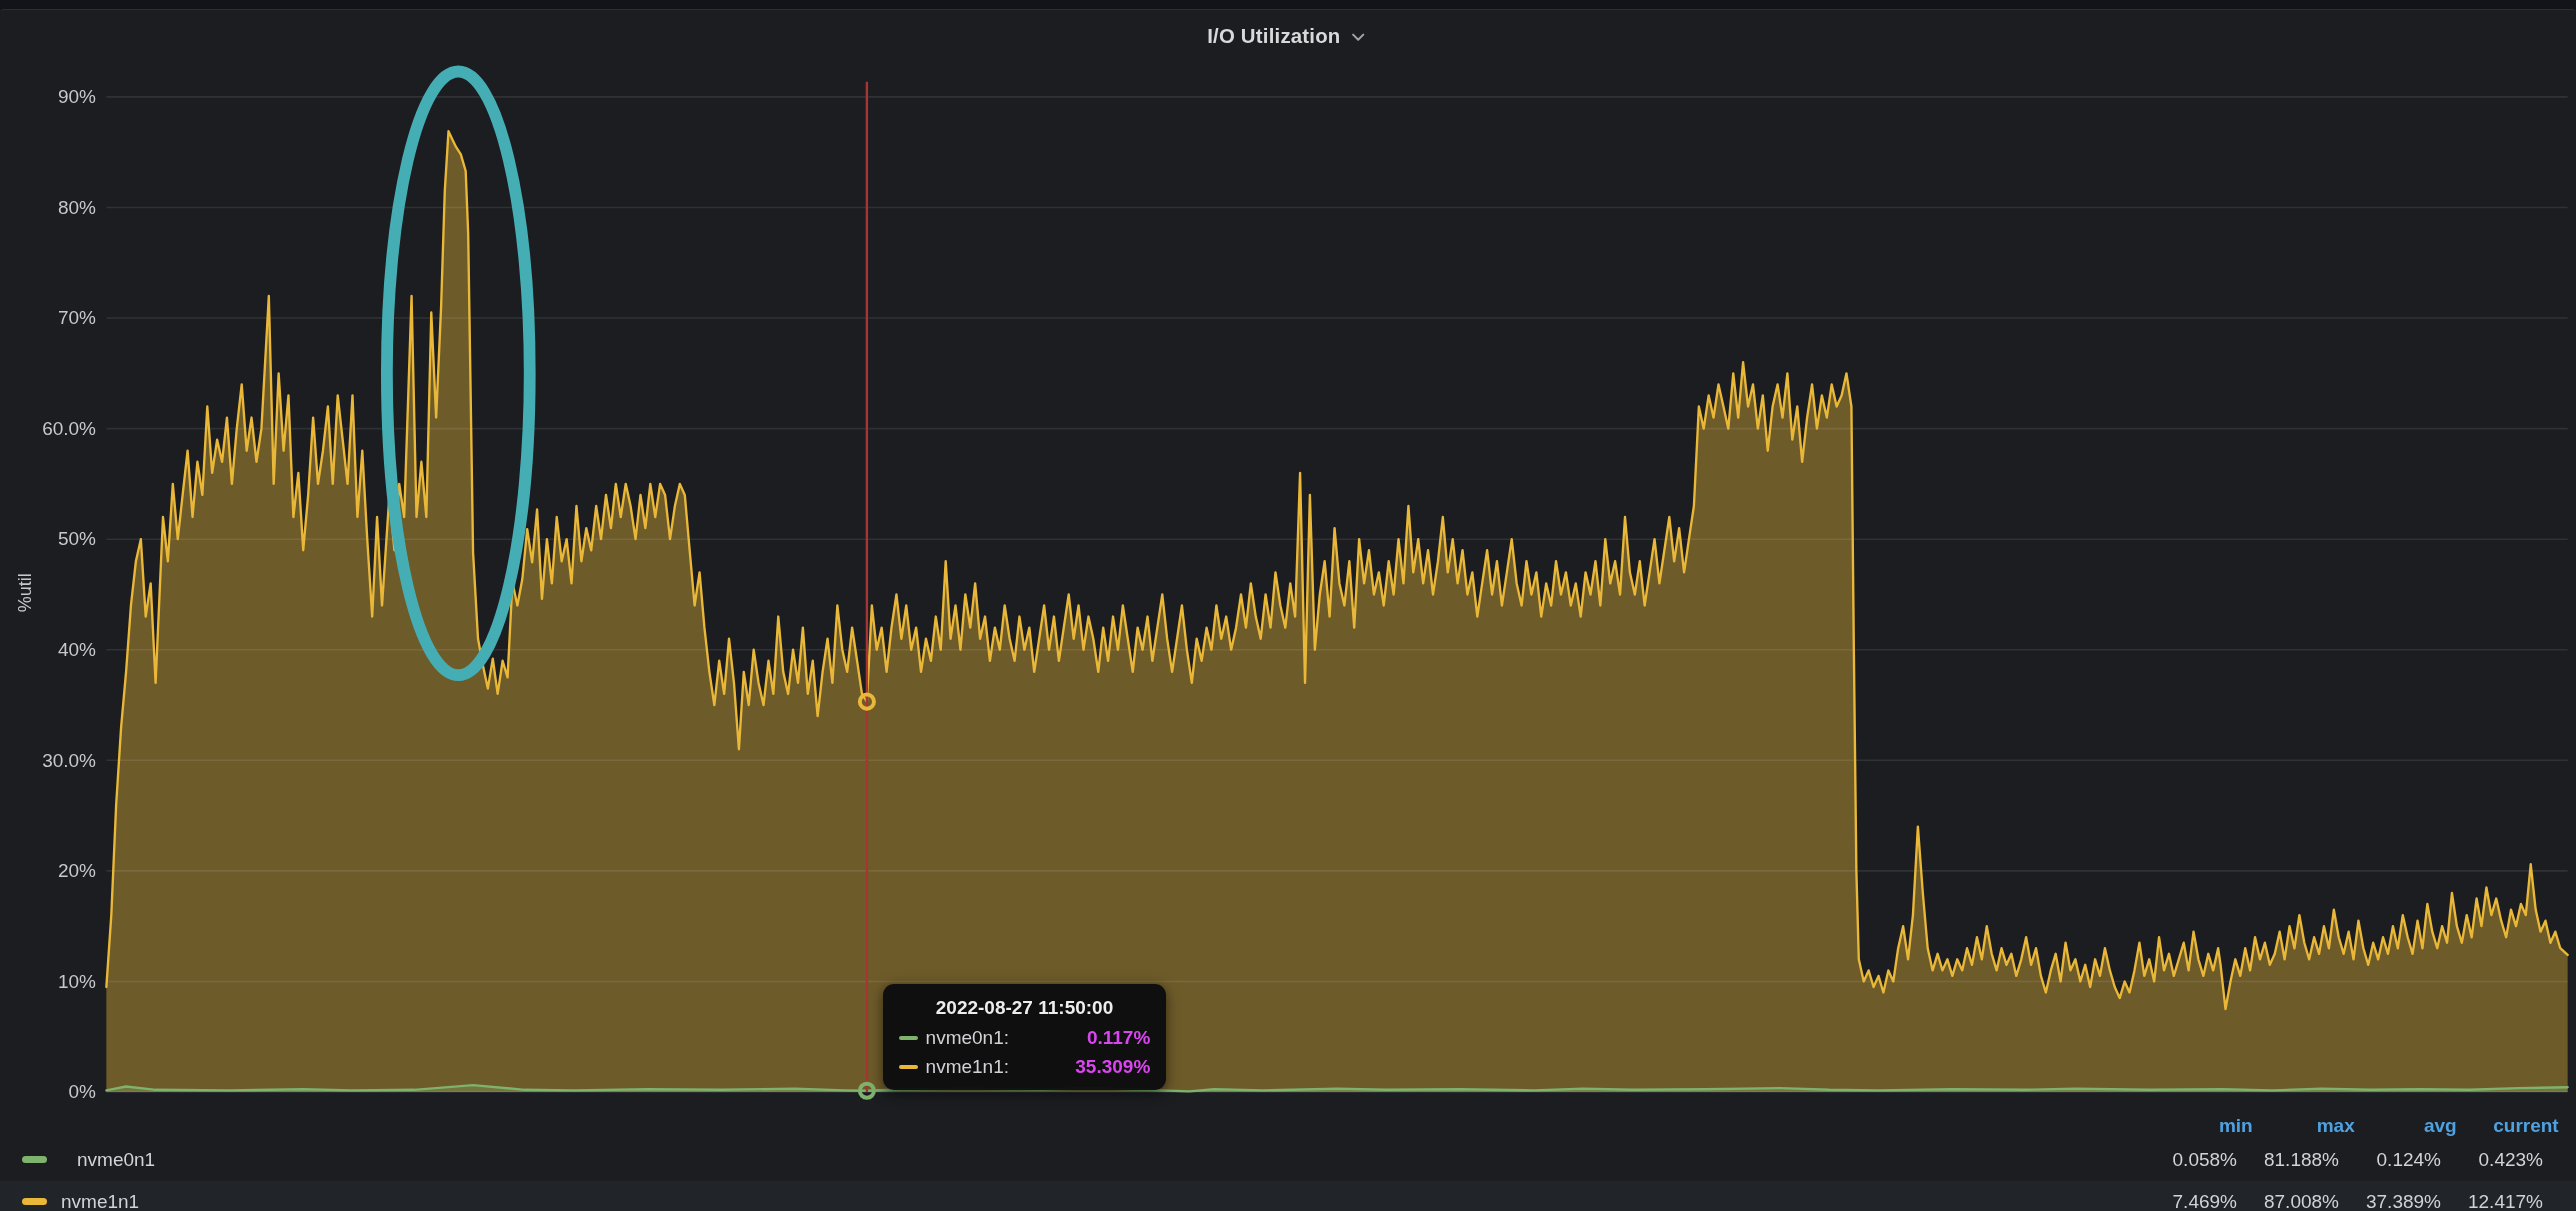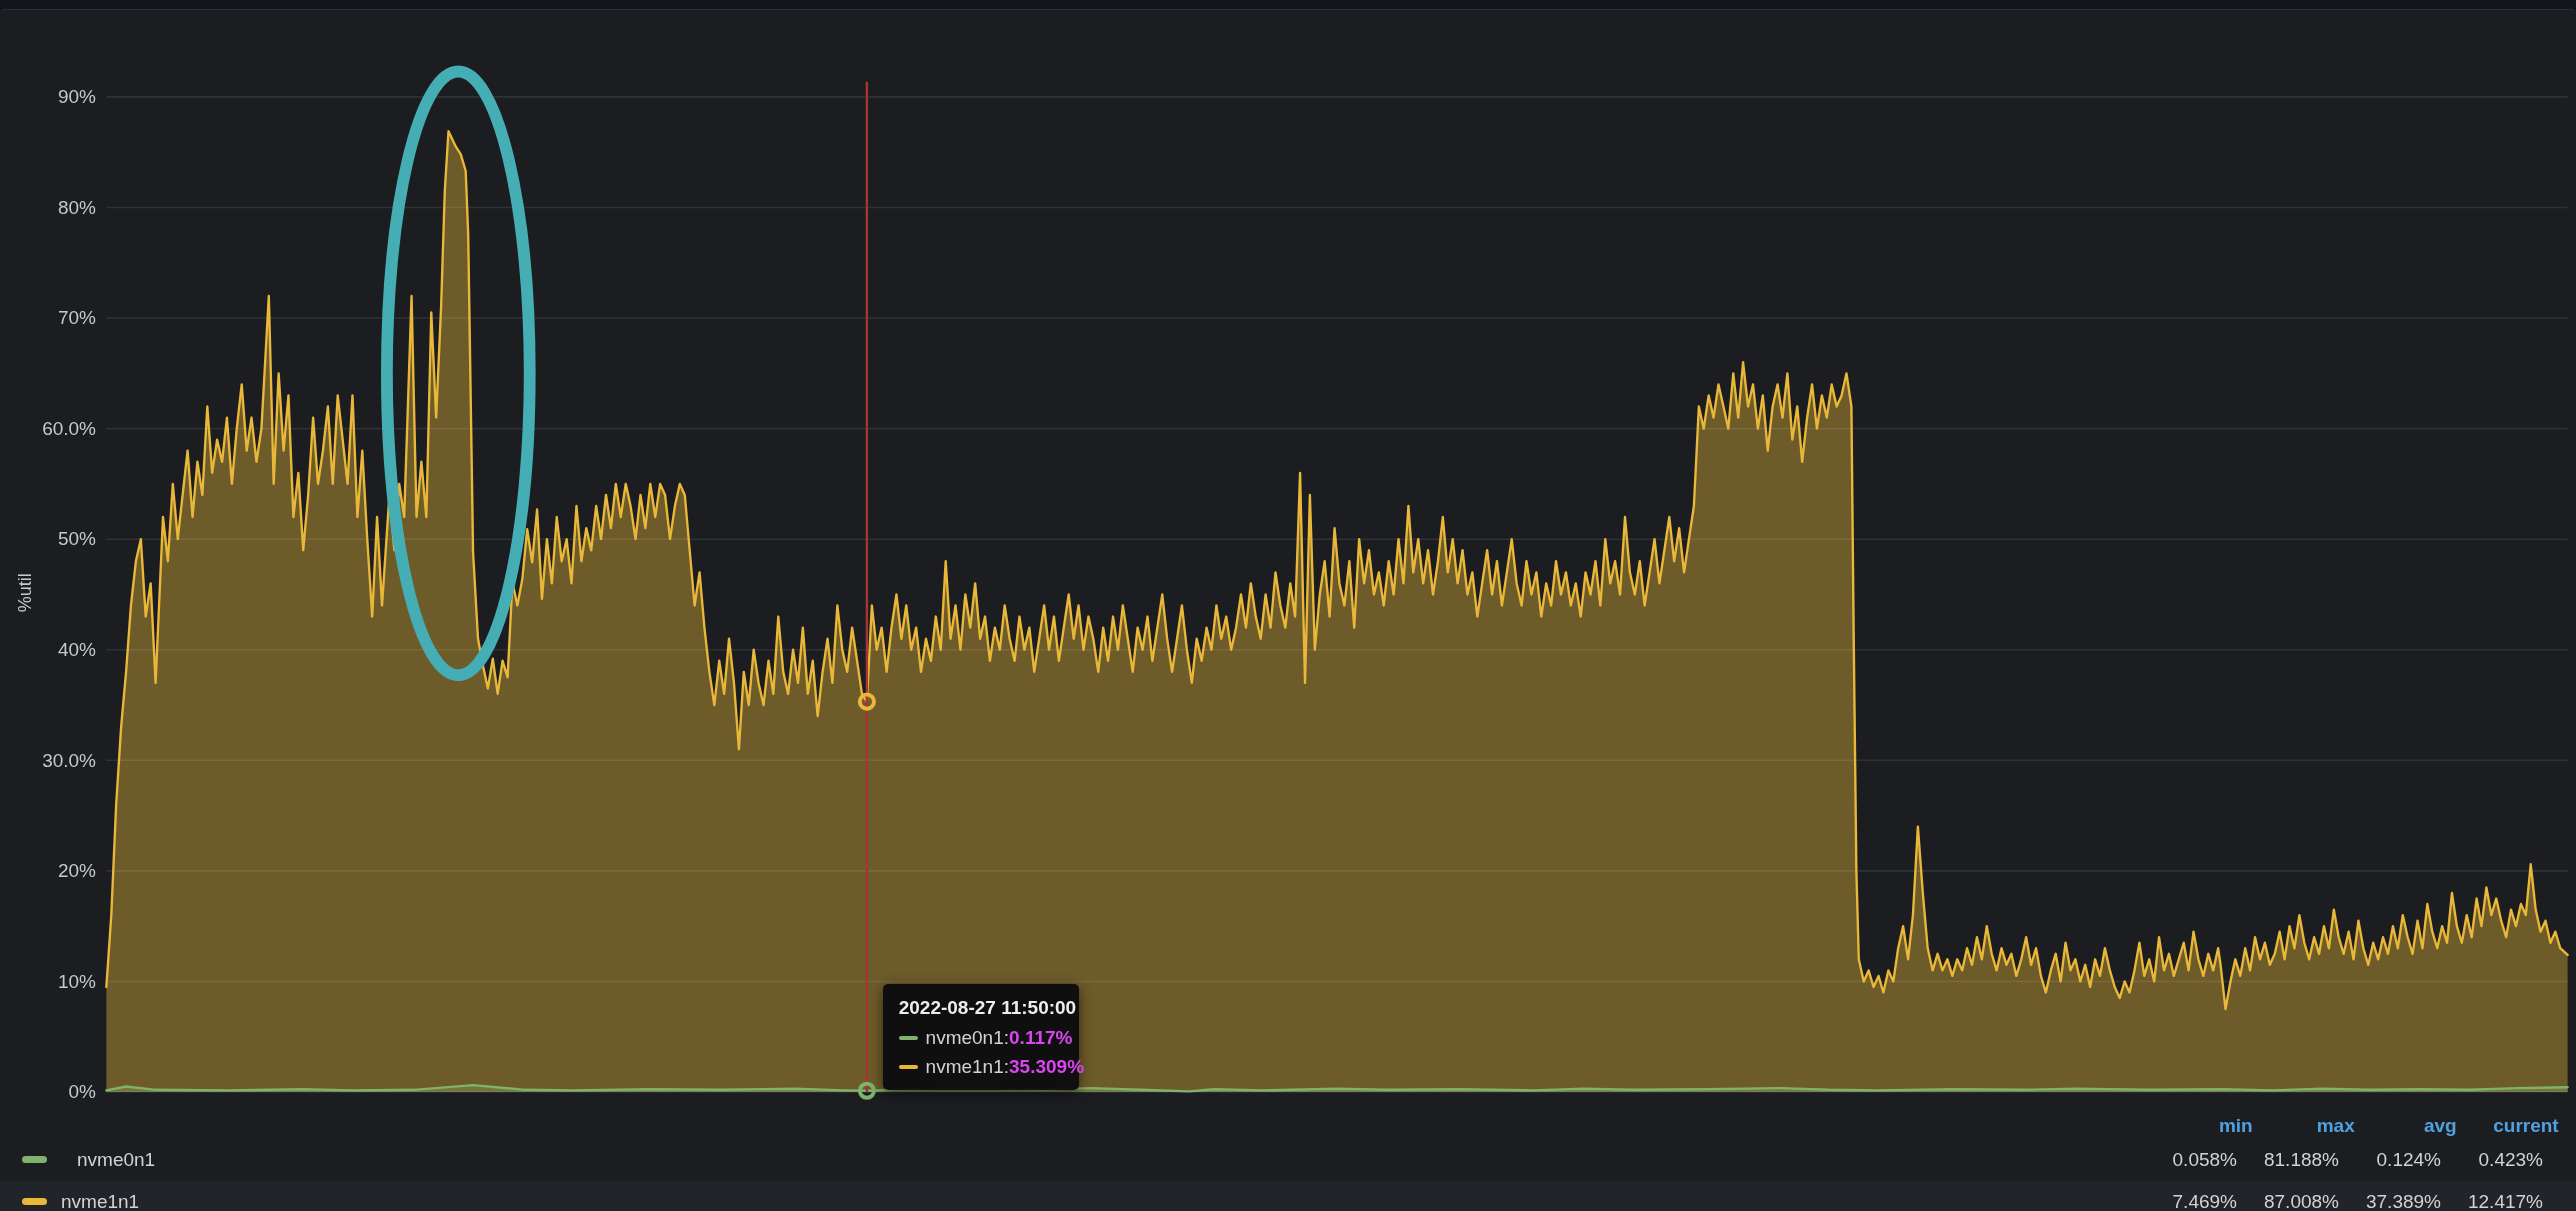--- a/index.html
+++ b/index.html
@@ -10,22 +10,22 @@
   .panel-header{position:absolute;left:0;top:0;width:100%;height:53px;
                 display:flex;align-items:center;justify-content:center;}
   .title-btn{display:flex;align-items:center;gap:7.9px;cursor:pointer;padding:3.1px 7.9px;}
   .title-text{font-size:20.4px;font-weight:700;color:#d8d9da;letter-spacing:0.2px;}
   .unit-label{position:absolute;left:-12.6px;top:571px;width:79px;height:23.6px;
               transform:rotate(-90deg);font-size:18px;color:#c7c8cc;text-align:center;}
   .ytick{position:absolute;left:0;width:96px;text-align:right;font-size:19px;
          color:#c7c8cc;line-height:23.6px;}
   .plot{position:absolute;left:106px;top:67px;width:2462px;height:1015px;}
   .plot svg{overflow:visible;display:block;}
-  .tooltip{position:absolute;left:883px;top:974px;width:196px;box-sizing:border-box;
-           background:rgba(12,13,16,0.96);border-radius:5px;padding:12.6px 15.7px 12.6px;
+  .tooltip{position:absolute;left:883px;top:974px;width:283px;box-sizing:border-box;
+           background:rgba(12,13,16,0.96);border-radius:11px;padding:12.6px 15.7px 12.6px;
            box-shadow:0 3.1px 12.6px rgba(0,0,0,0.55);z-index:6;}
   .tt-title{font-size:19px;font-weight:700;color:#ededee;text-align:center;margin-bottom:7.9px;white-space:nowrap;}
   .tt-row{display:flex;align-items:center;margin-top:7px;font-size:19px;color:#d2d3d6;white-space:nowrap;}
   .tt-swatch{width:19px;height:4.7px;border-radius:2.4px;margin-right:7.9px;flex:0 0 auto;}
   .tt-value{margin-left:auto;font-weight:700;color:#d946ef;}
   .legend{position:absolute;left:0;top:1099px;width:2576px;height:113px;font-size:19px;}
   .lheader{position:absolute;top:3.1px;right:17.3px;display:grid;grid-template-columns:repeat(4,102px);
            text-align:right;font-weight:700;height:27px;line-height:27px;}
   .lheader span{cursor:pointer;}
   .lrow{position:absolute;left:0;width:2576px;height:39px;display:flex;align-items:center;cursor:pointer;}
@@ -35,20 +35,28 @@
   .llabel{margin-left:14px;color:#d2d3d6;}
   .lstats{margin-left:auto;display:grid;grid-template-columns:repeat(4,102px);
           text-align:right;padding-right:33px;color:#d2d3d6;}
 </style>
 </head>
 <body>
 
 <div class="stage">
   <div class="panel">
 
+    <div class="panel-header">
+      <div class="title-btn">
+        <span class="title-text">I/O Utilization</span>
+        <svg width="20.4" height="20.4" viewBox="0 0 24 24">
+          <path d="M6 9l6 6 6-6" fill="none" stroke="#9fa3a8" stroke-width="2.4" stroke-linecap="round" stroke-linejoin="round"></path>
+        </svg>
+      </div>
+    </div>
 
     <div class="unit-label">%util</div>
     <div id="y-axis-ticks">
         <div class="ytick" style="top: 1070px;">0%</div>
         <div class="ytick" style="top: 960px;">10%</div>
         <div class="ytick" style="top: 849px;">20%</div>
         <div class="ytick" style="top: 739px;">30.0%</div>
         <div class="ytick" style="top: 628px;">40%</div>
         <div class="ytick" style="top: 517px;">50%</div>
         <div class="ytick" style="top: 407px;">60.0%</div>

